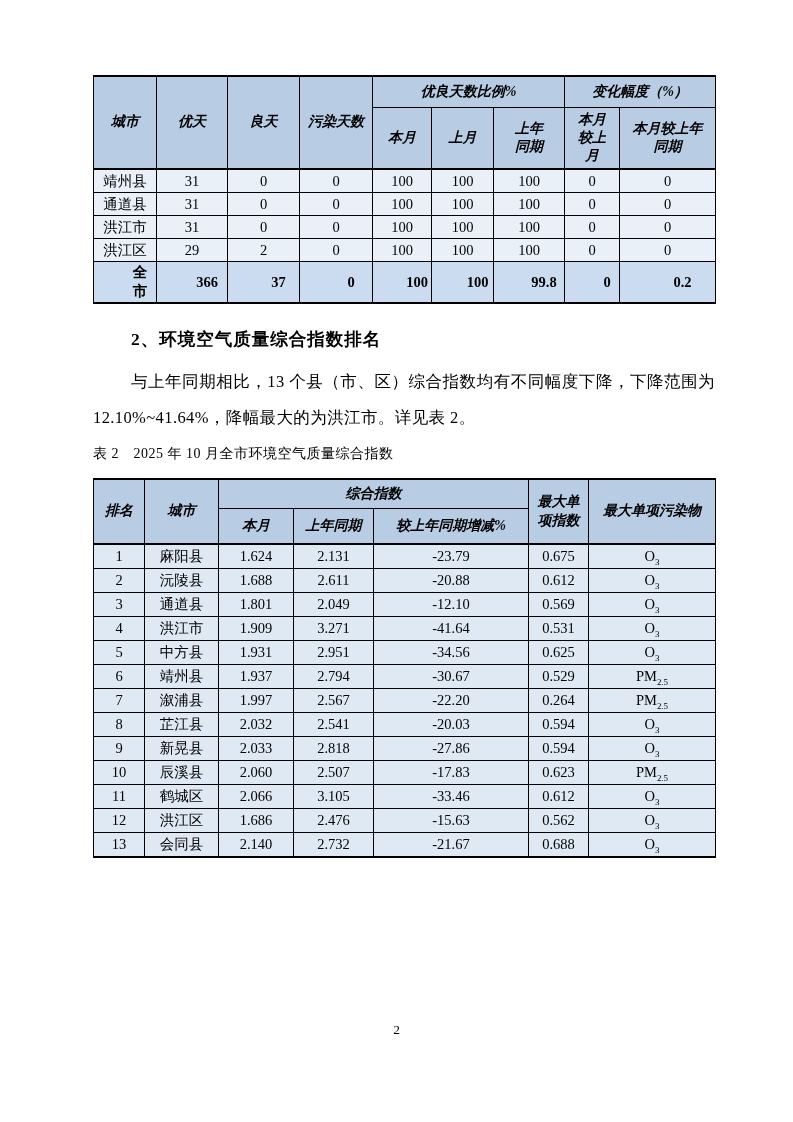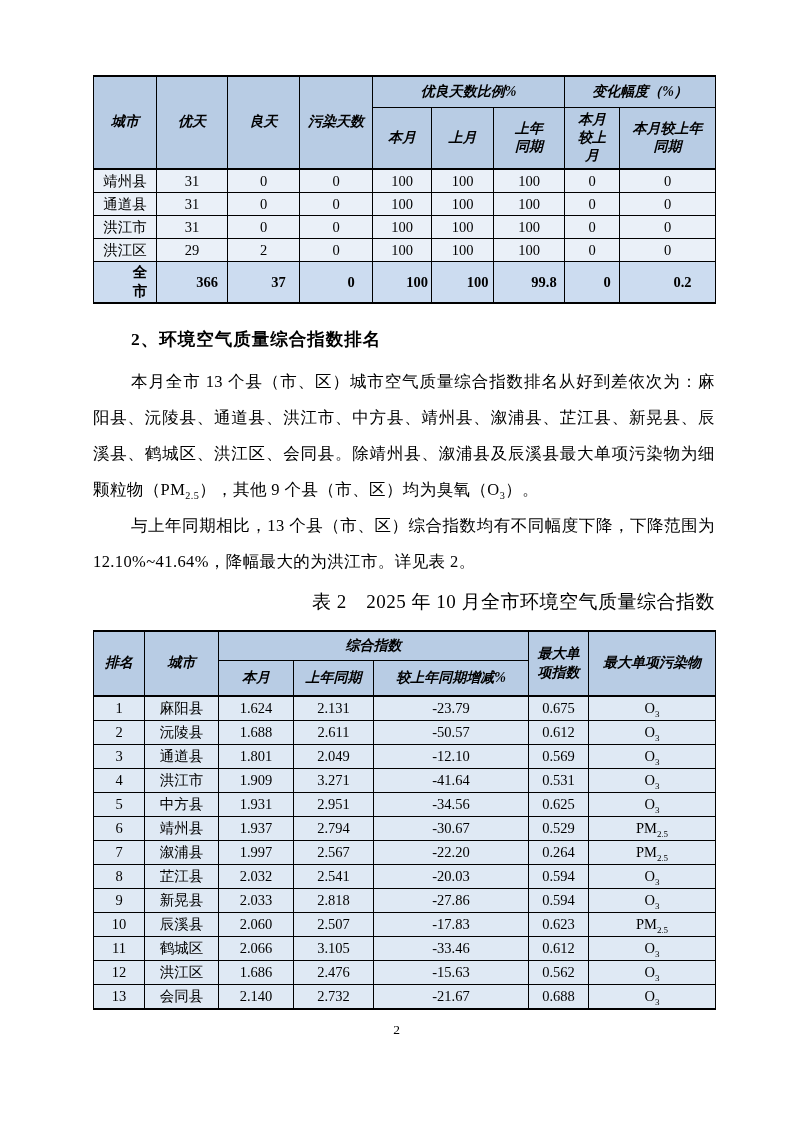--- a/index.html
+++ b/index.html
@@ -27,21 +27,21 @@
 
   .heading {
     margin:23px 0 0 38px; font-size:17.5px; font-weight:bold;
     letter-spacing:1px; line-height:24px;
   }
   .para {
     margin:13px 0 0 0; font-size:16.5px; line-height:36px;
     text-align:justify; text-indent:38px; letter-spacing:0.4px;
   }
   .para + .para { margin-top:0; }
-  .caption { margin:9px 0 0 0; text-align:right; font-size:19px; letter-spacing:0.5px; }
+  .caption { margin:9px 0 0 0; text-align:left; font-size:14px; letter-spacing:0.5px; }
 
   .t2 { margin-top:15px; }
   .t2 thead tr.h1 th { height:26px; }
   .t2 thead tr.h2 th { height:32px; }
   .t2 td { background:var(--row2,#dfe9f4); font-size:14.5px; height:21px; }
 
   sub { font-size:0.62em; line-height:0; }
   .pagenum {
     position:absolute; left:0; right:0; top:1022px;
     text-align:center; font-size:13.5px;
@@ -140,21 +140,20 @@
             <td>100</td>
             <td>99.8</td>
             <td>0</td>
             <td>0.2</td>
           </tr>
         </tbody>
     </table>
 
     <div class="heading">2、环境空气质量综合指数排名</div>
 
-    <p class="para">本月全市 13 个县（市、区）城市空气质量综合指数排名从好到差依次为：麻阳县、沅陵县、通道县、洪江市、中方县、靖州县、溆浦县、芷江县、新晃县、辰溪县、鹤城区、洪江区、会同县。除靖州县、溆浦县及辰溪县最大单项污染物为细颗粒物（PM<sub>2.5</sub>），其他 9 个县（市、区）均为臭氧（O<sub>3</sub>）。</p>
     <p class="para">与上年同期相比，13 个县（市、区）综合指数均有不同幅度下降，下降范围为 12.10%~41.64%，降幅最大的为洪江市。详见表 2。</p>
 
     <div class="caption">表 2　2025 年 10 月全市环境空气质量综合指数</div>
 
     <table class="t2">
       <colgroup>
         <col style="width:51px">
           <col style="width:74px">
           <col style="width:75px">
         <col style="width:80px">
@@ -185,21 +184,21 @@
             <td>2.131</td>
             <td>-23.79</td>
             <td>0.675</td>
             <td>O<sub>3</sub></td>
           </tr>
           <tr>
             <td>2</td>
             <td>沅陵县</td>
             <td>1.688</td>
             <td>2.611</td>
-            <td>-50.57</td>
+            <td>-20.88</td>
             <td>0.612</td>
             <td>O<sub>3</sub></td>
           </tr>
           <tr>
             <td>3</td>
             <td>通道县</td>
             <td>1.801</td>
             <td>2.049</td>
             <td>-12.10</td>
             <td>0.569</td>

